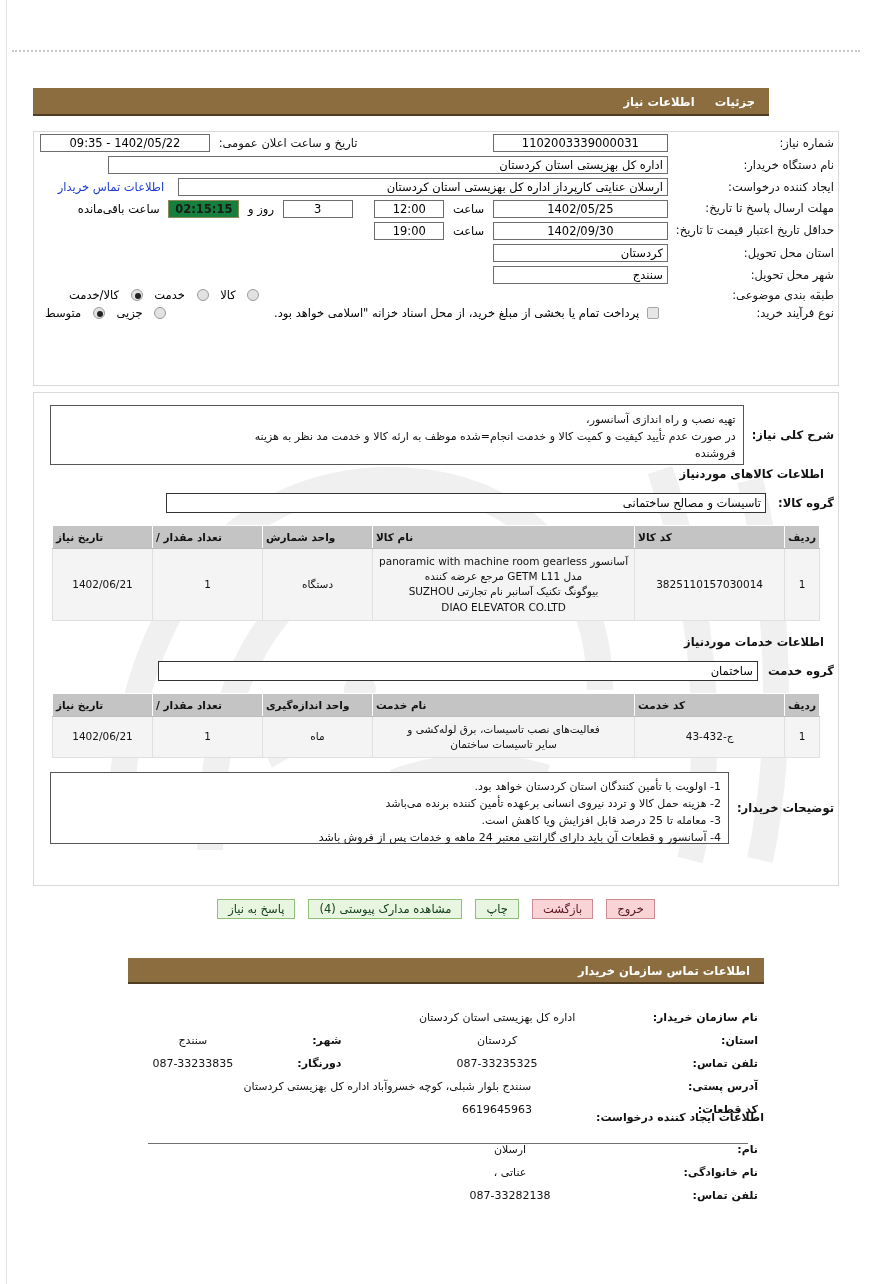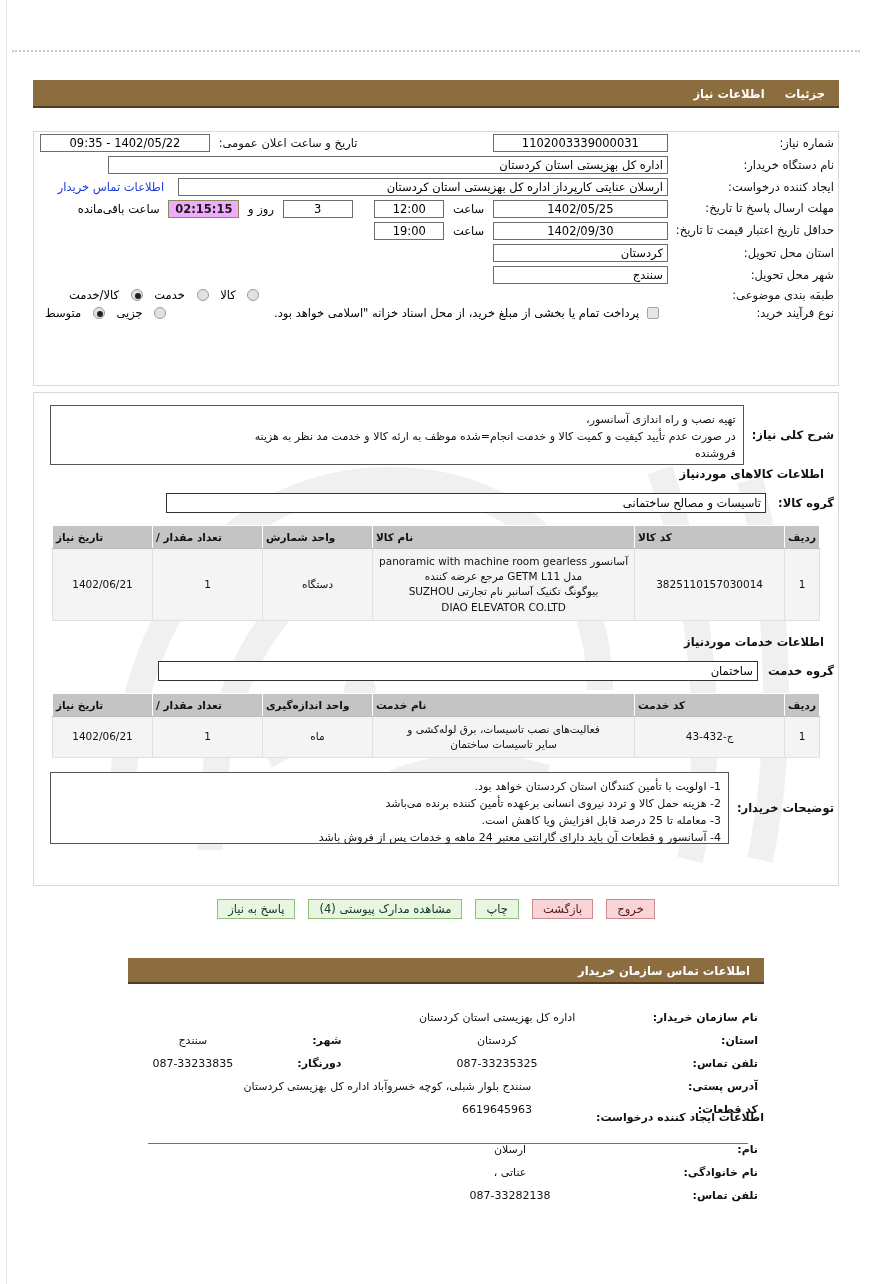--- a/index.html
+++ b/index.html
@@ -58,22 +58,22 @@
     font-size: 11.5px;
     font-weight: bold;
     padding: 0 14px;
     text-align: right;
     border-bottom: 2px solid #4e3d23;
   }
   .brown-bar .tab { display: inline-block; margin-left: 16px; }
 
   #header-bar {
     position: absolute;
-    left: 33px; top: 80px;
-    width: 806px;
+    left: 33px; top: 88px;
+    width: 736px;
   }
 
   
   .panel {
     position: absolute;
     border: 1px solid #d9d9d9;
     background: rgba(255,255,255,0.0);
   }
   #panel-info { left: 33px; top: 131px; width: 806px; height: 255px; }
   #panel-body { left: 33px; top: 392px; width: 806px; height: 494px; border: 1px solid #d9d9d9; }
@@ -97,21 +97,21 @@
     color: #000;
     overflow: hidden;
     white-space: nowrap;
   }
   .box.ctr { text-align: center; }
 
   .inline-lbl { font-size: 11.5px; padding: 0 5px; white-space: nowrap; }
 
   .badge-time {
     display: inline-block;
-    background: #f0abfc;
+    background: #15803d;
     border: 1px solid #8a8a5a;
     height: 18px; line-height: 16px;
     font-size: 11.5px;
     padding: 0 6px;
     color: #1a1a1a;
     text-align: right;
     vertical-align: middle;
     font-weight: bold;
   }
 

